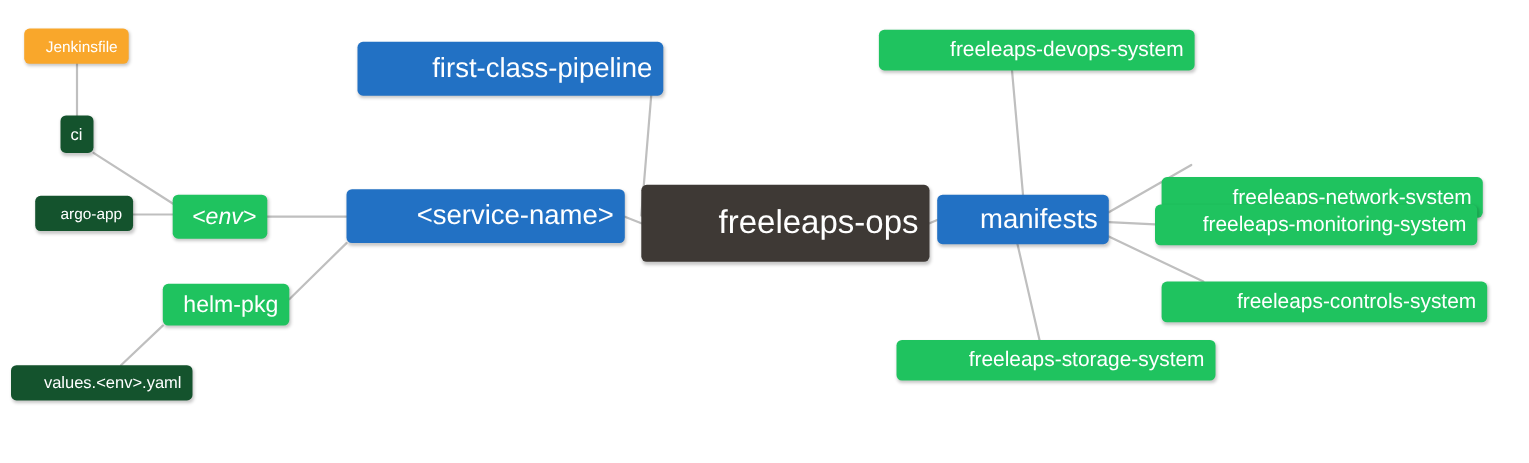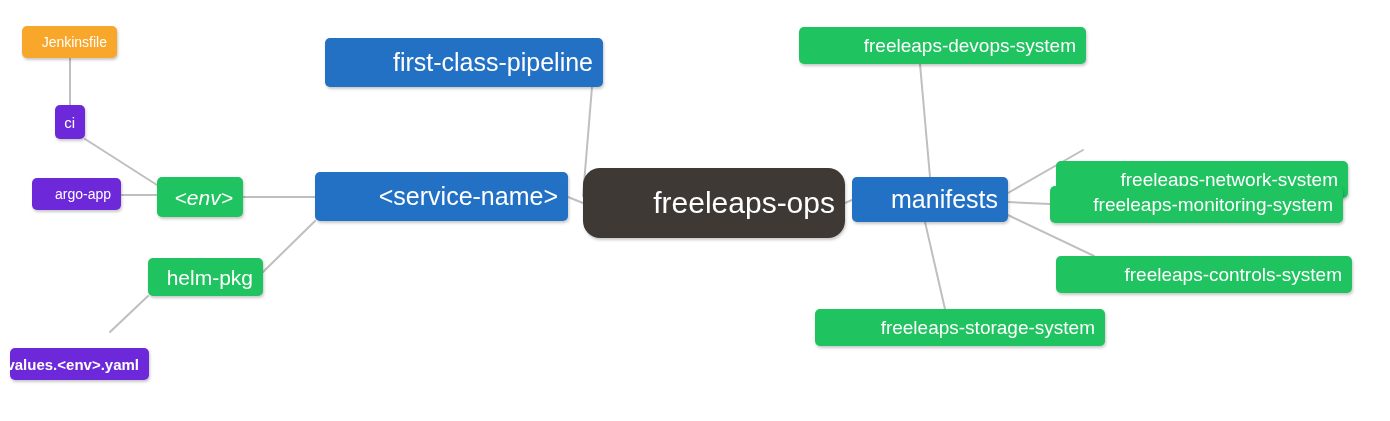--- a/index.html
+++ b/index.html
@@ -39,25 +39,25 @@
     line-height: 1;
     text-align: center;
     padding: 0 10px;
     box-shadow: 1px 2px 3px rgba(0,0,0,0.22);
     user-select: none;
   }
   .node-label {
     display: block;
     white-space: nowrap;
   }
-  .n-root   { background: #3E3935; border-radius: 17px; }
+  .n-root   { background: #3E3935; }
   .n-blue   { background: #2271C4; }
   .n-green  { background: #1FC35F; }
   .n-orange { background: #F9A72B; }
-  .n-red    { background: #6d28d9; padding-left: 12px; }
+  .n-red    { background: #14532d; padding-left: 12px; }
 </style>
 </head>
 <body>
 
 <div id="mindmap-canvas">
   <svg id="edge-layer" viewBox="0 0 1390 421">
       <line x1="583" y1="196" x2="592" y2="87" stroke="#BFBFBF" stroke-width="2" stroke-linecap="round"></line>
       <line x1="583" y1="203" x2="568" y2="197" stroke="#BFBFBF" stroke-width="2" stroke-linecap="round"></line>
       <line x1="845" y1="203" x2="852" y2="200" stroke="#BFBFBF" stroke-width="2" stroke-linecap="round"></line>
       <line x1="315" y1="197" x2="243" y2="197" stroke="#BFBFBF" stroke-width="2" stroke-linecap="round"></line>
@@ -108,17 +108,17 @@
       </div>
       <div class="node n-orange" style="left: 22px; top: 26px; width: 95px; height: 32px; font-size: 14px;">
         <span class="node-label">Jenkinsfile</span>
       </div>
       <div class="node n-red" style="left: 55px; top: 105px; width: 30px; height: 34px; font-size: 15px;">
         <span class="node-label">ci</span>
       </div>
       <div class="node n-red" style="left: 32px; top: 178px; width: 89px; height: 32px; font-size: 14px;">
         <span class="node-label">argo-app</span>
       </div>
-      <div class="node n-red" style="left: 10px; top: 348px; width: 139px; height: 32px; font-size: 15px; font-weight: bold;">
+      <div class="node n-red" style="left: 10px; top: 332px; width: 165px; height: 32px; font-size: 15px;">
         <span class="node-label">values.&lt;env&gt;.yaml</span>
       </div>
     </div>
 </div>
 
 </body></html>

